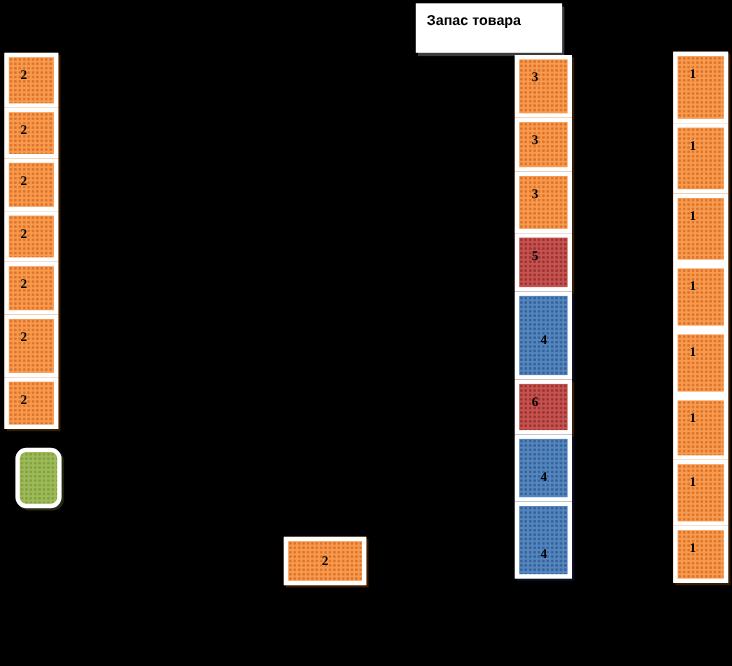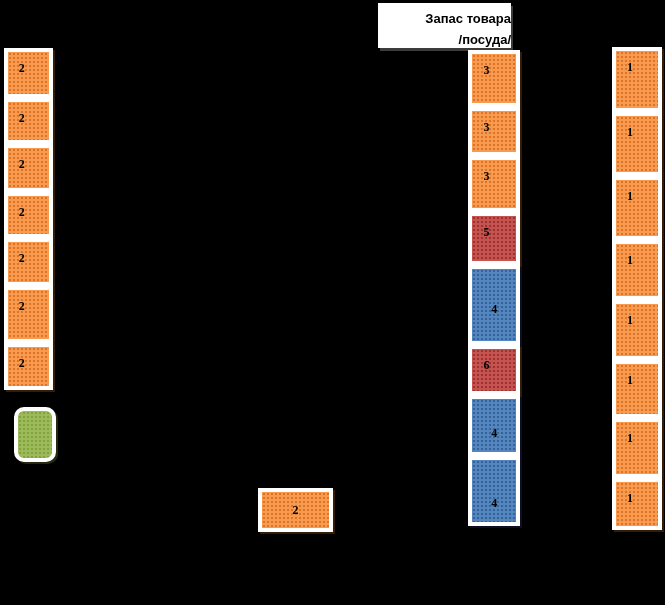--- a/index.html
+++ b/index.html
@@ -21,21 +21,20 @@
     background: #fff;
     box-sizing: border-box;
     padding: 5px 0 0 10px;
     box-shadow: 2px 3px 0 rgba(110,110,110,0.55);
   }
   .title-box .line {
     font: bold 13px "Liberation Sans", sans-serif;
     color: #000;
     line-height: 21px;
     white-space: nowrap;
-    text-align: right;
   }
   .column { position: absolute; }
   .box {
     position: relative;
     box-sizing: border-box;
     border: 4px solid #fff;
     box-shadow: 2px 2px 0 rgba(105,55,10,0.5);
   }
   .single-box {
     position: absolute;
@@ -75,21 +74,20 @@
   .pos-mid-center .box-label { left: 44%; bottom: 24px; }
   .pos-low-center .box-label { left: 44%; bottom: 11px; }
   .pos-center .box-label { left: 50%; top: 50%; transform: translate(-50%,-50%); }
 </style>
 </head>
 <body style="background: rgb(0, 0, 0);">
 
 <div class="canvas">
   <div class="title-box">
     <div class="line">Запас товара</div>
-    <div class="line">/посуда/</div>
   </div>
   <div id="shapes-root">
       <div class="column" style="left: 4px; top: 48px; width: 49px;">
         <div class="box orange pos-top-left" style="height: 50px;">
           <span class="box-label">2</span>
         </div>
         <div class="box orange pos-top-left" style="height: 46px;">
           <span class="box-label">2</span>
         </div>
         <div class="box orange pos-top-left" style="height: 48px;">

